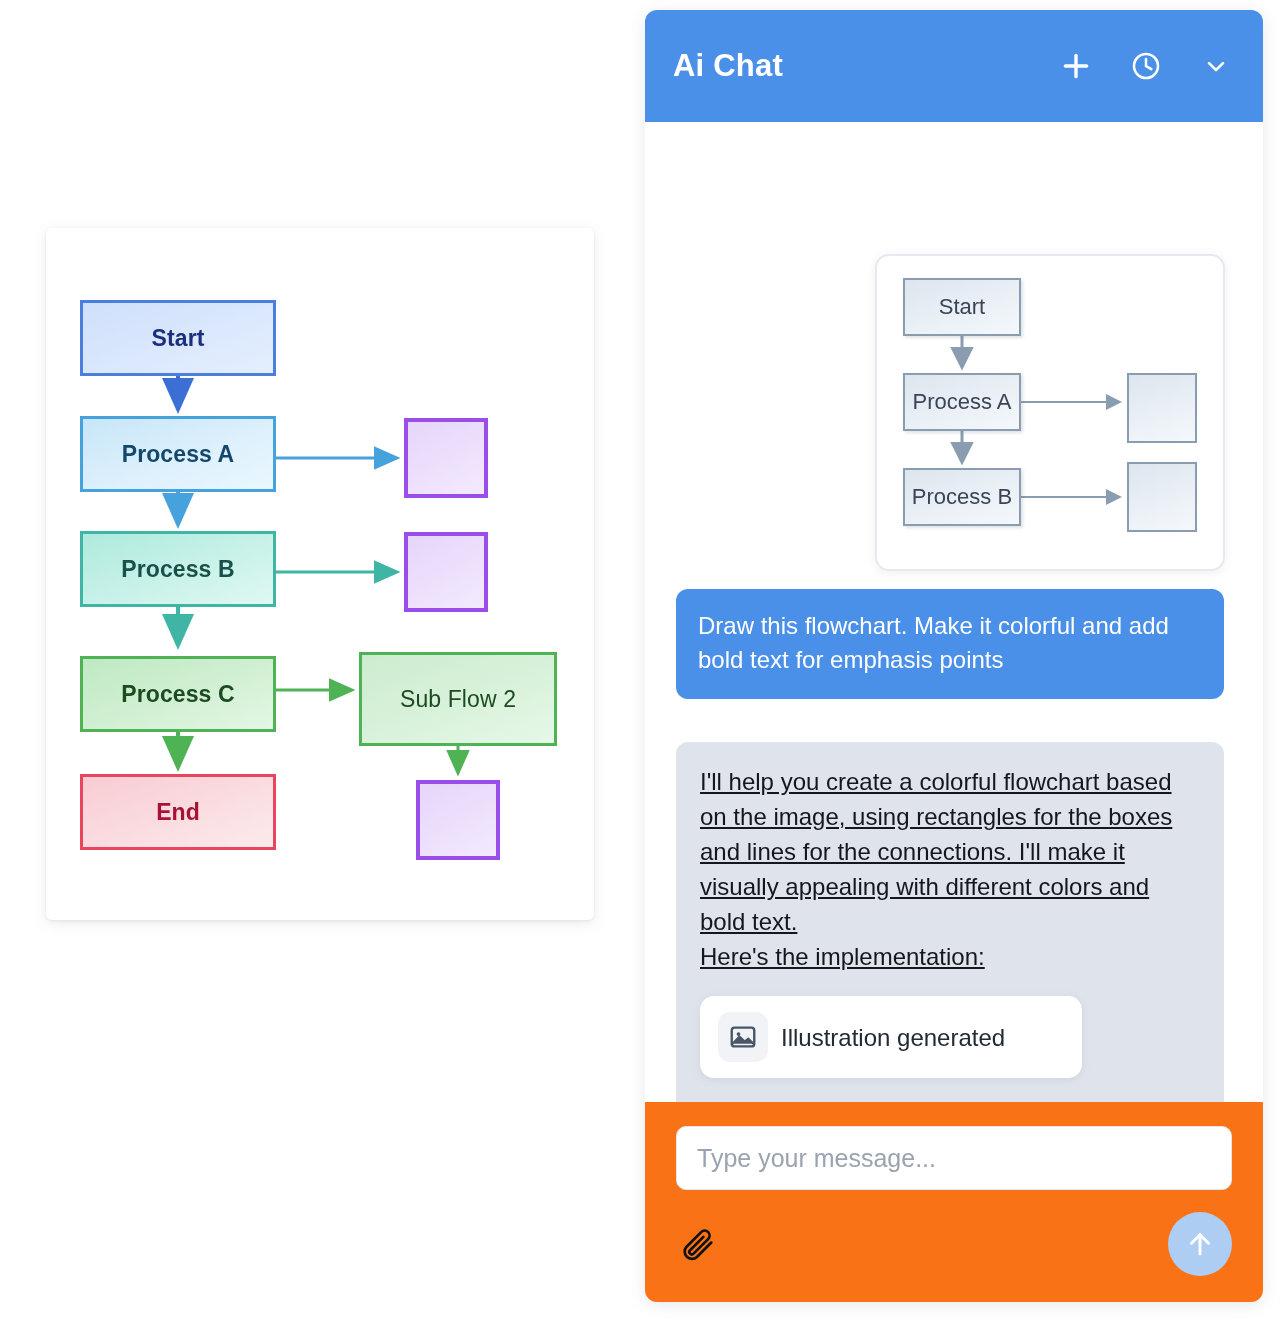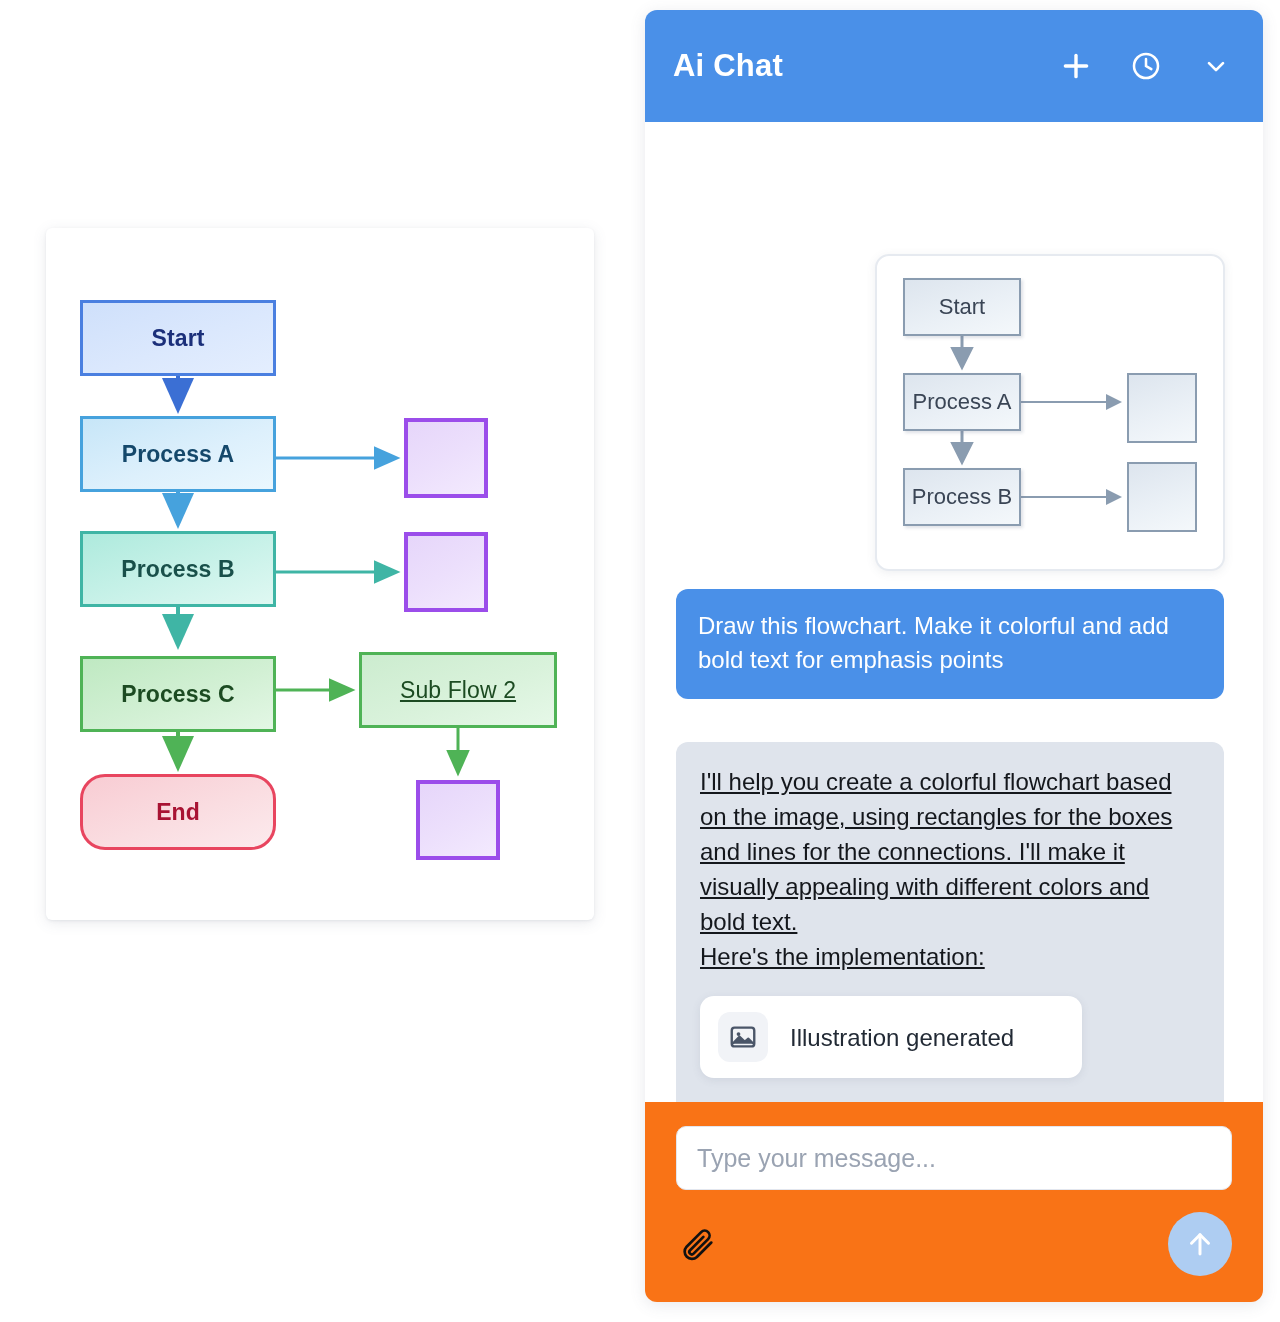--- a/index.html
+++ b/index.html
@@ -29,21 +29,21 @@
   }
   .node.plain { font-weight: normal; }
   .sq { position: absolute; border-style: solid; border-width: 4px; }
 
   
   .n-start { border-color:#4a7fe0; background:linear-gradient(160deg,#cfe0fb 0%,#dbe8fd 55%,#e4eefe 100%); color:#1b2f7a; }
   .n-pa    { border-color:#46a2dd; background:linear-gradient(160deg,#c7e6f8 0%,#ddf0fc 55%,#eaf7fe 100%); color:#14486b; }
   .n-pb    { border-color:#3fb5a5; background:linear-gradient(160deg,#aeeadd 0%,#c9f2e9 55%,#dff8f2 100%); color:#19504a; }
   .n-pc    { border-color:#4fb356; background:linear-gradient(160deg,#bfe9c2 0%,#d2f0d4 55%,#e3f7e5 100%); color:#1c4b22; }
   .n-sub   { border-color:#4fb356; background:linear-gradient(160deg,#cceccf 0%,#d9f2db 55%,#e6f8e8 100%); color:#1c4b22; }
-  .n-end   { border-color:#e8455f; background:linear-gradient(160deg,#f8ccd3 0%,#fadde1 55%,#fceaed 100%); color:#a81333;border-radius:25px; }
+  .n-end   { border-color:#e8455f; background:linear-gradient(160deg,#f8ccd3 0%,#fadde1 55%,#fceaed 100%); color:#a81333; }
   .n-purple{ border-color:#9b4dea; background:linear-gradient(150deg,#e6d6fa 0%,#ecdffc 50%,#f3eafe 100%); }
 
   svg.edges { position:absolute; left:0; top:0; width:548px; height:692px; overflow:visible; }
 
   
   #chat-panel {
     position: absolute; left: 645px; top: 10px;
     width: 618px; height: 1292px;
     border-radius: 12px;
     background: #eef1f6;
@@ -93,21 +93,21 @@
     position:absolute; left:31px; top:620px; width:548px; height:440px;
     background:#dfe4ec; color:#14171c; border-radius:12px;
     padding: 22px 24px; font-size: 24px; line-height: 1.46;
     overflow:hidden;
   }
   #bot-bubble p { margin:0;text-decoration:underline; }
   #bot-line2 { margin-top: 4px; }
   #gen-card {
     margin-top: 22px; width: 382px; background:#ffffff;
     border-radius: 14px; padding: 16px 18px;
-    display:flex; align-items:center; gap:22px;
+    display:flex; align-items:center; gap:13px;
     box-shadow: 0 2px 8px rgba(90,100,120,0.12);
   }
   #gen-ico-wrap {
     width:50px; height:50px; border-radius:12px; background:#f1f3f7;
     display:flex; align-items:center; justify-content:center; flex:0 0 50px;
   }
   #gen-label { font-size:24px; color:#222a35; }
 
   
   #chat-input-area {
@@ -168,21 +168,21 @@
     </div>
     <div class="node n-pb" style="left:34px; top:303px; width:196px; height:76px;">
       <span>Process B</span>
     </div>
     <div class="node n-pc" style="left:34px; top:428px; width:196px; height:76px;">
       <span>Process C</span>
     </div>
     <div class="node n-end" style="left:34px; top:546px; width:196px; height:76px;">
       <span>End</span>
     </div>
-    <div class="node n-sub plain" style="left:313px; top:424px; width:198px; height:76px;text-decoration:underline;">
+    <div class="node n-sub plain" style="left:313px; top:424px; width:198px; height:94px;">
       <span>Sub Flow 2</span>
     </div>
 
     <div class="sq n-purple" style="left:358px; top:190px; width:84px; height:80px;"></div>
     <div class="sq n-purple" style="left:358px; top:304px; width:84px; height:80px;"></div>
     <div class="sq n-purple" style="left:370px; top:552px; width:84px; height:80px;"></div>
   </div>
 
   <div id="chat-panel">
 

